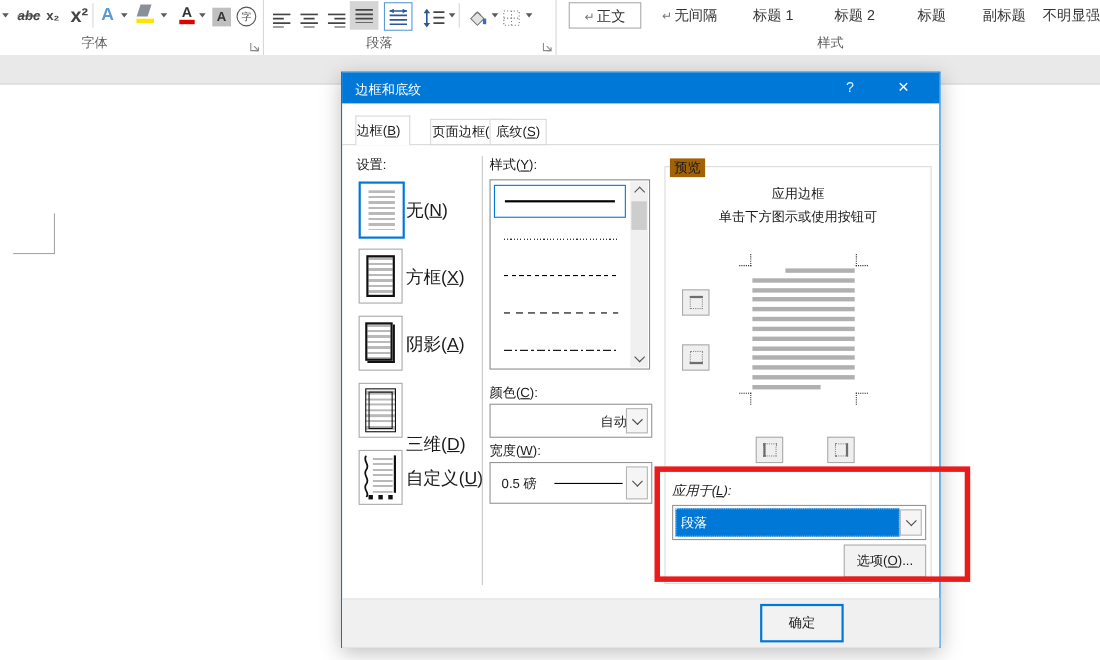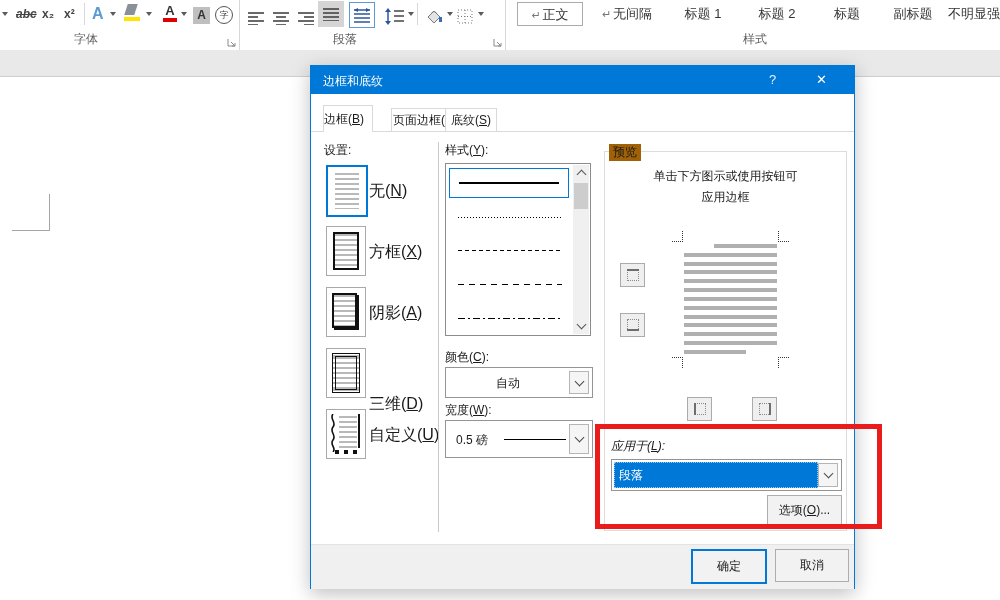--- a/index.html
+++ b/index.html
@@ -38,21 +38,21 @@
 
 <div id="app">
 
   <div class="abs" style="left:0;top:0;width:1000px;height:50px;background:#fff;">
 
     <span class="ribicon" style="left:2px;">
         <span class="caret"></span>
       </span>
     <span class="ribicon" style="left:16px;text-decoration:line-through;font-weight:bold;font-size:12px;font-style:italic;">abc</span>
     <span class="ribicon" style="left:42px;font-weight:bold;font-size:12px;">x₂</span>
-    <span class="ribicon" style="left:64px;font-weight:bold;font-size:12px;">x²</span>
+    <span class="ribicon" style="left:64px;font-weight:bold;font-size:18px;">x²</span>
     <span class="vsep" style="left:84px;top:3px;height:22px;"></span>
     <span class="ribicon" style="left:92px;color:#5b9bd5;font-size:16px;font-weight:bold;">A</span>
     <span class="ribicon" style="left:110px;">
         <span class="caret"></span>
       </span>
     <span class="ribicon" style="left:124px;top:2px;">
       <span style="position:relative;width:18px;height:18px;display:inline-block;">
         <span style="position:absolute;left:2px;top:0;width:10px;height:11px;background:#8a9097;transform:skewX(-18deg);"></span>
         <span style="position:absolute;left:0;bottom:1px;width:16px;height:4px;background:#ffe400;"></span>
       </span>
@@ -267,40 +267,40 @@
           </div>
         <div class="abs" style="left:1px;top:18px;width:14px;height:26px;background:#cdcdcd;cursor:pointer;"></div>
         <div class="abs" style="left:0;bottom:0;width:16px;height:16px;display:flex;align-items:center;justify-content:center;cursor:pointer;">
             <span class="chev" style="border-color:#555;"></span>
           </div>
       </div>
     </div>
 
     <span class="abs ukey" style="left:134px;top:283px;">颜色(<u>C</u>):</span>
     <div class="combo" style="left:134px;top:301px;width:146px;height:29px;cursor:pointer;">
-      <span class="abs" style="left:0;right:22px;top:7px;text-align:center;">自动</span>
+      <span class="abs" style="left:0;right:22px;top:7px;text-align:right;">自动</span>
       <span class="chevbtn">
           <span class="chev"></span>
         </span>
     </div>
 
     <span class="abs ukey" style="left:134px;top:336px;">宽度(<u>W</u>):</span>
     <div class="combo" style="left:134px;top:354px;width:146px;height:36px;cursor:pointer;">
       <span class="abs" style="left:10px;top:11px;">0.5 磅</span>
       <span class="abs" style="left:58px;top:18px;width:62px;height:1px;background:#000;"></span>
       <span class="chevbtn">
           <span class="chev"></span>
         </span>
     </div>
 
     <div class="abs" style="left:293px;top:85px;width:243px;height:380px;border:1px solid #dcdcdc;box-sizing:border-box;"></div>
     <span class="abs" style="left:298px;top:78px;background:#a16207;padding:0 4px;">预览</span>
     <div class="abs" style="left:293px;top:100px;width:243px;text-align:center;line-height:21px;">
+      <div>应用边框</div>
       <div>单击下方图示或使用按钮可</div>
-      <div>应用边框</div>
     </div>
 
     <div class="cmark" style="left:361px;top:165px;border-right:1px dotted #333;border-bottom:1px dotted #333;"></div>
     <div class="cmark" style="left:467px;top:165px;border-left:1px dotted #333;border-bottom:1px dotted #333;"></div>
     <div class="cmark" style="left:361px;top:291px;border-right:1px dotted #333;border-top:1px dotted #333;"></div>
     <div class="cmark" style="left:467px;top:291px;border-left:1px dotted #333;border-top:1px dotted #333;"></div>
 
     <div class="abs" style="left:373px;top:178px;width:93px;height:110px;display:flex;flex-direction:column;justify-content:space-between;">
       <div class="pline" style="margin-left:30px;"></div>
       <div class="pline"></div>
@@ -344,18 +344,17 @@
           <span>段落</span>
         </div>
       <span class="chevbtn">
           <span class="chev"></span>
         </span>
     </div>
     <div class="btn ukey" style="left:456px;top:429px;width:73px;height:28px;">选项(<u>O</u>)...</div>
 
     <div class="abs" style="left:0;top:478px;width:100%;height:45px;background:#f0f0f0;border-top:1px solid #e3e3e3;box-sizing:border-box;"></div>
     <div class="btn" style="left:380px;top:483px;width:72px;height:31px;border:2px solid #0078d7;">确定</div>
-    <div class="btn" style="left:464px;top:483px;width:72px;height:31px;">取消</div>
   </div>
 
   <div class="abs" style="left:595px;top:424px;width:287px;height:105px;border:5px solid #ea1b1b;box-sizing:border-box;z-index:50;"></div>
 
 </div>
 
 </body></html>

